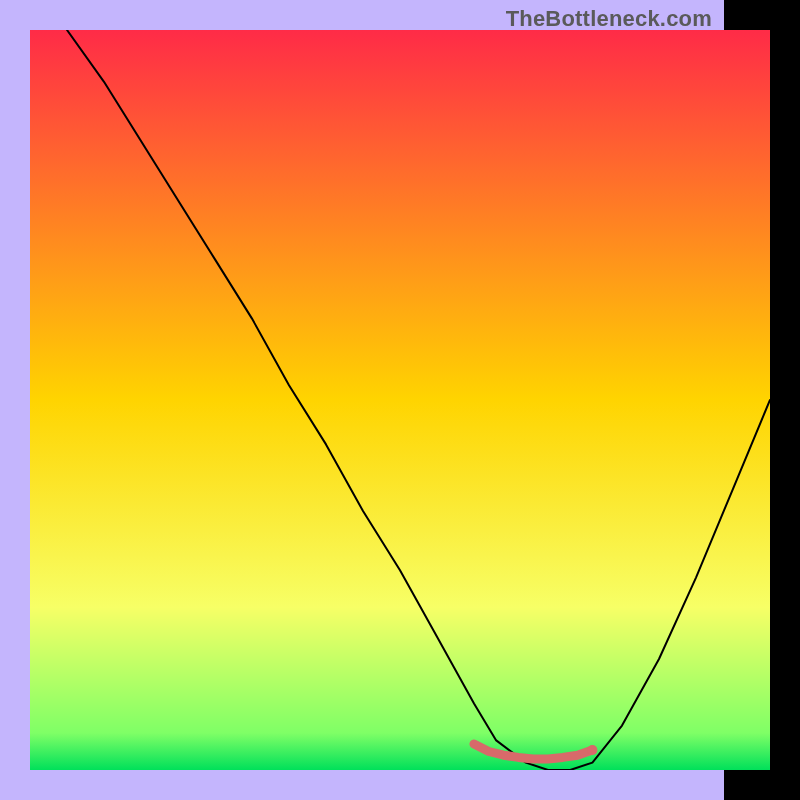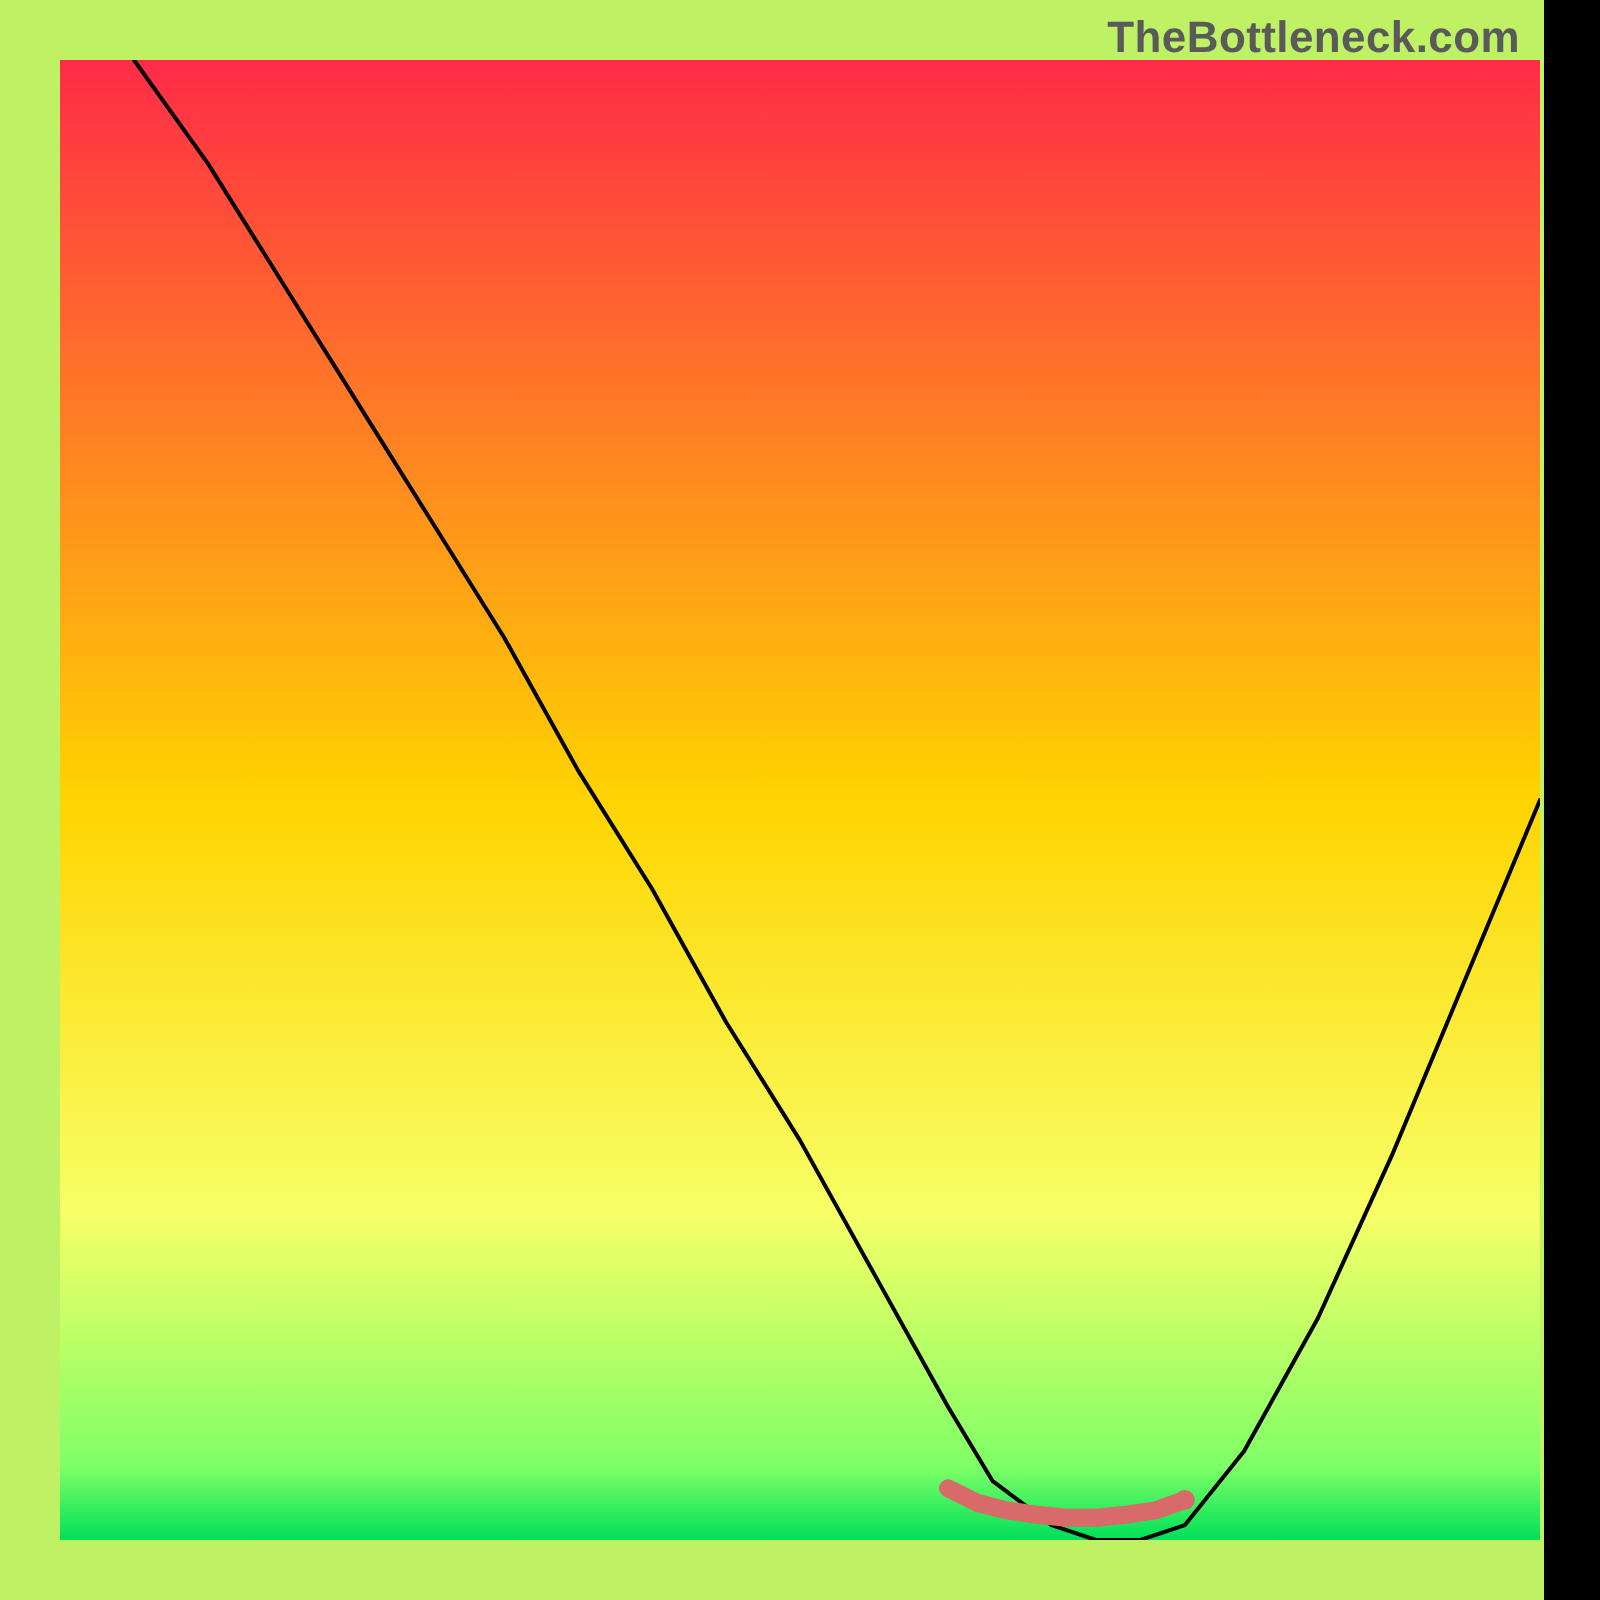--- a/index.html
+++ b/index.html
@@ -8,22 +8,21 @@
     background: #000;
     width: 800px;
     height: 800px;
     overflow: hidden;
     position: relative;
   }
   .container {
     width: 724px;
     height: 800px;
     position: relative;
-    background: #bef264;
-    padding-left: 48px;
+    background: #c4b5fd;
   }
   .watermark {
     position: absolute;
     top: 6px;
     right: 12px;
     font-family: Arial, Helvetica, sans-serif;
     font-size: 22px;
     font-weight: 600;
     color: #5a5a5a;
     letter-spacing: 0.2px;

